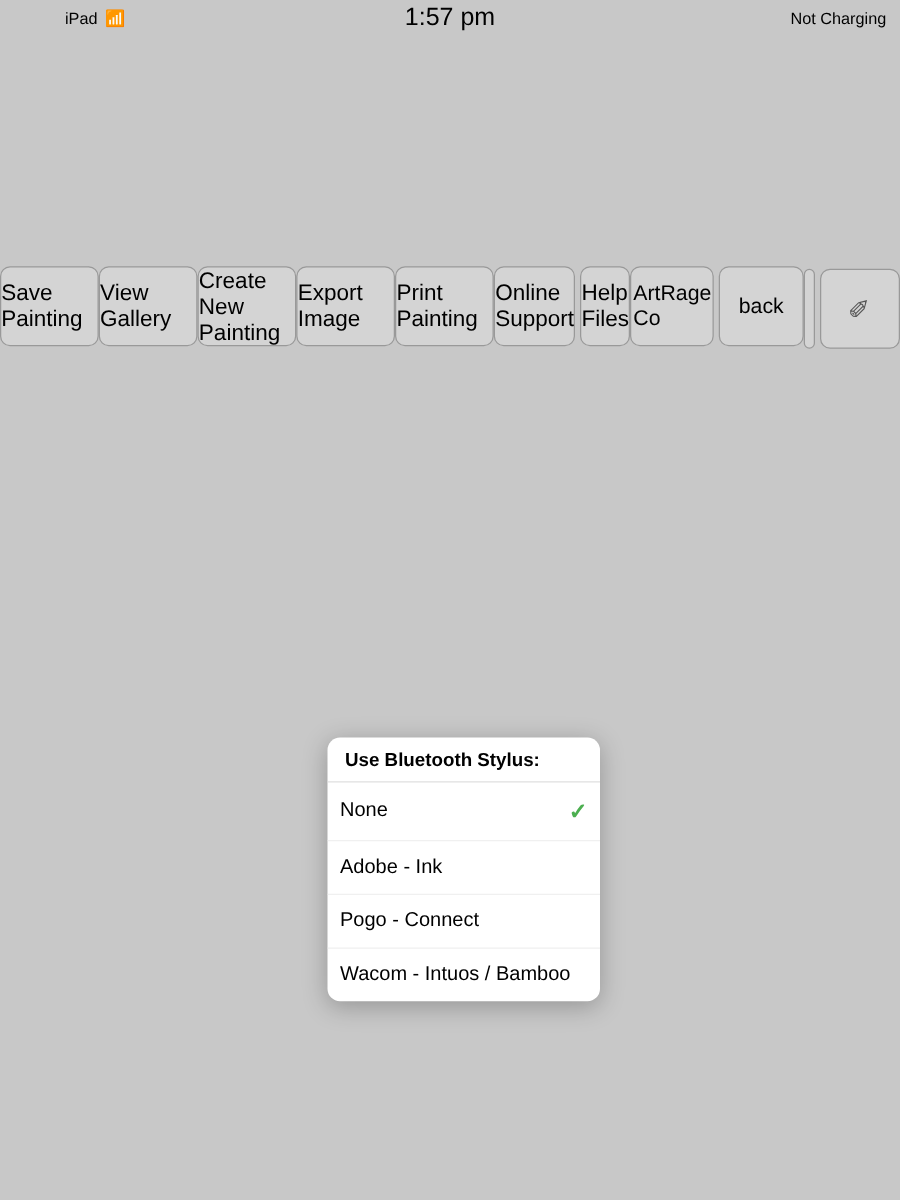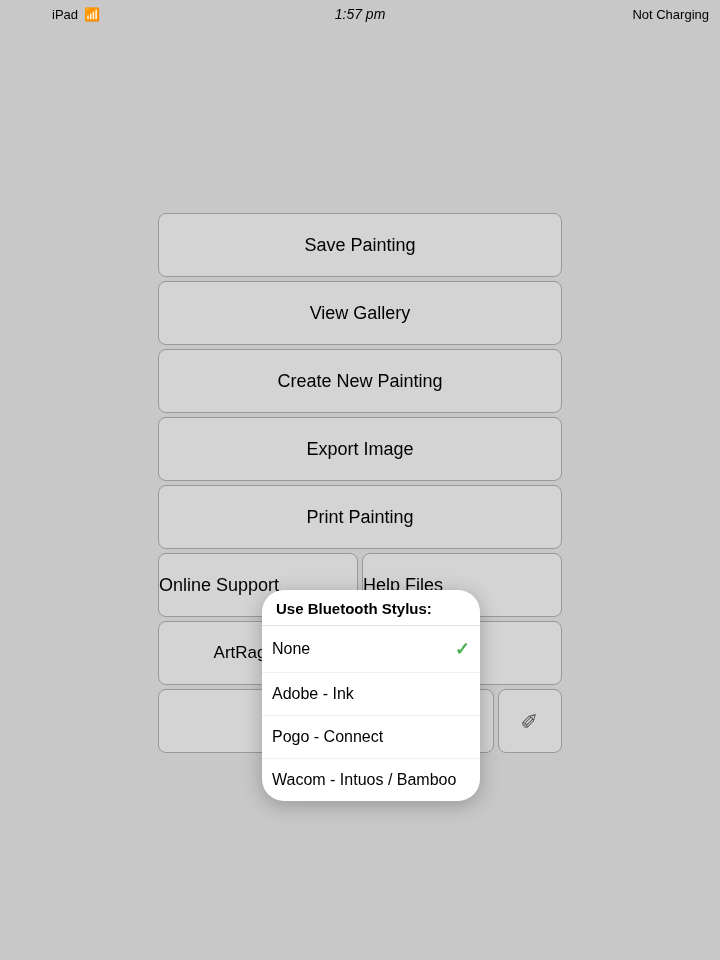--- a/index.html
+++ b/index.html
@@ -35,36 +35,35 @@
     .status-left {
       display: flex;
       align-items: center;
       gap: 6px;
     }
 
     .status-center {
       position: absolute;
       left: 50%;
       transform: translateX(-50%);
-      font-size: 14px;
+      font-size: 20px;
       font-weight: 500;
-      font-style: italic;
     }
 
     .status-right {
       display: flex;
       align-items: center;
       gap: 12px;
       font-size: 13px;
     }
 
     
     .main-content {
       display: flex;
-      flex-direction: column;
+      flex-direction: row;
       align-items: center;
       padding-top: 185px;
       gap: 0;
     }
 
     
     .menu-btn {
       width: 404px;
       height: 64px;
       background-color: #d4d4d4;
@@ -160,21 +159,21 @@
       display: inline-block;
     }
 
     
     .dropdown-popup {
       position: absolute;
       top: 590px;
       left: 262px;
       width: 218px;
       background-color: #fff;
-      border-radius: 22px;
+      border-radius: 10px;
       box-shadow: 0 4px 20px rgba(0,0,0,0.25);
       overflow: hidden;
       z-index: 100;
     }
 
     .dropdown-title {
       padding: 10px 14px 8px;
       font-size: 15px;
       font-weight: 600;
       color: #000;

